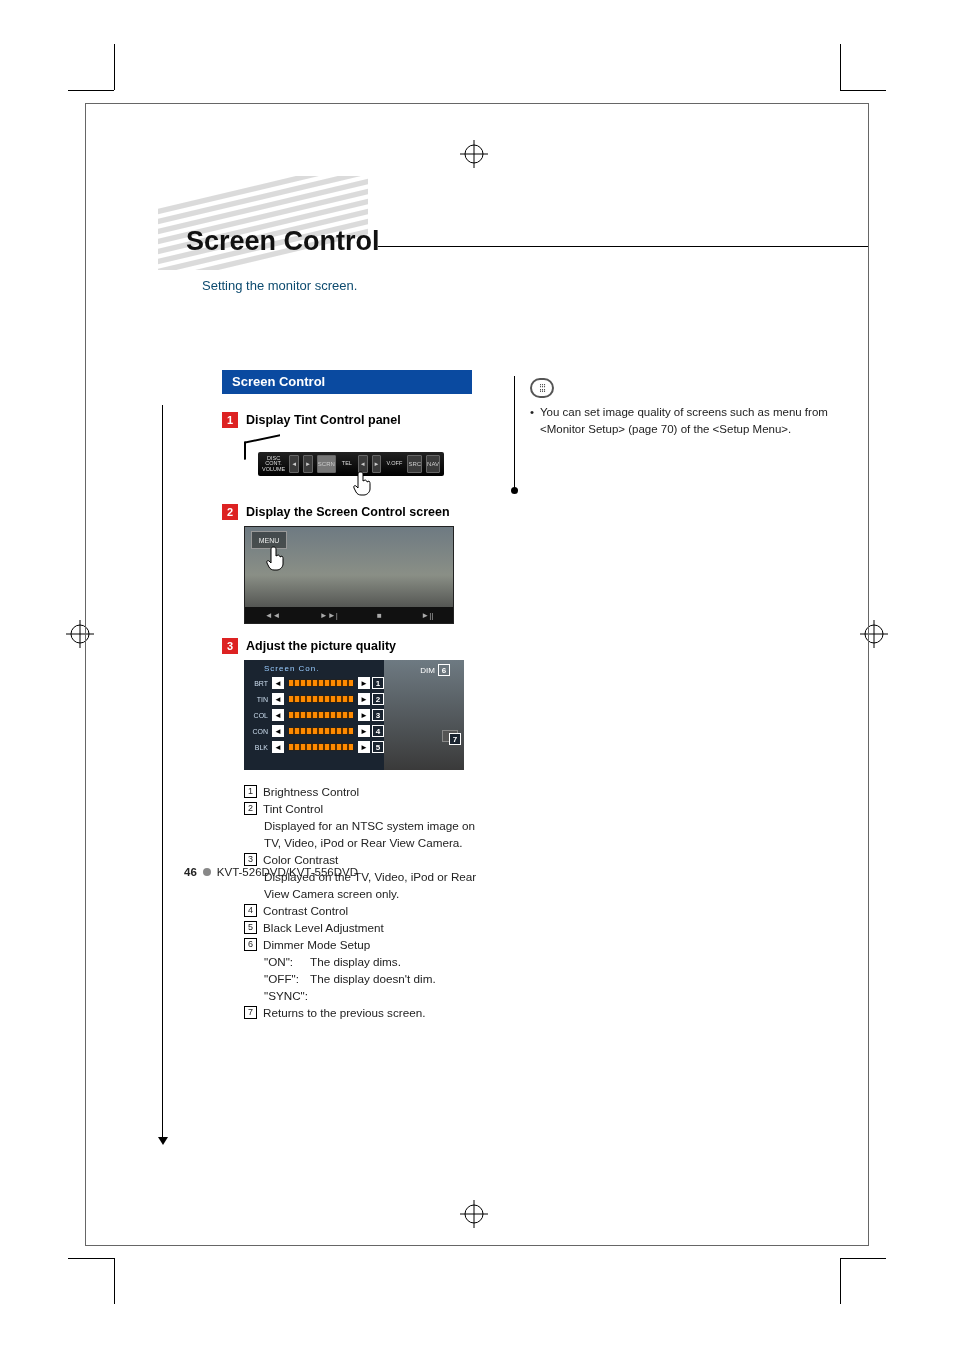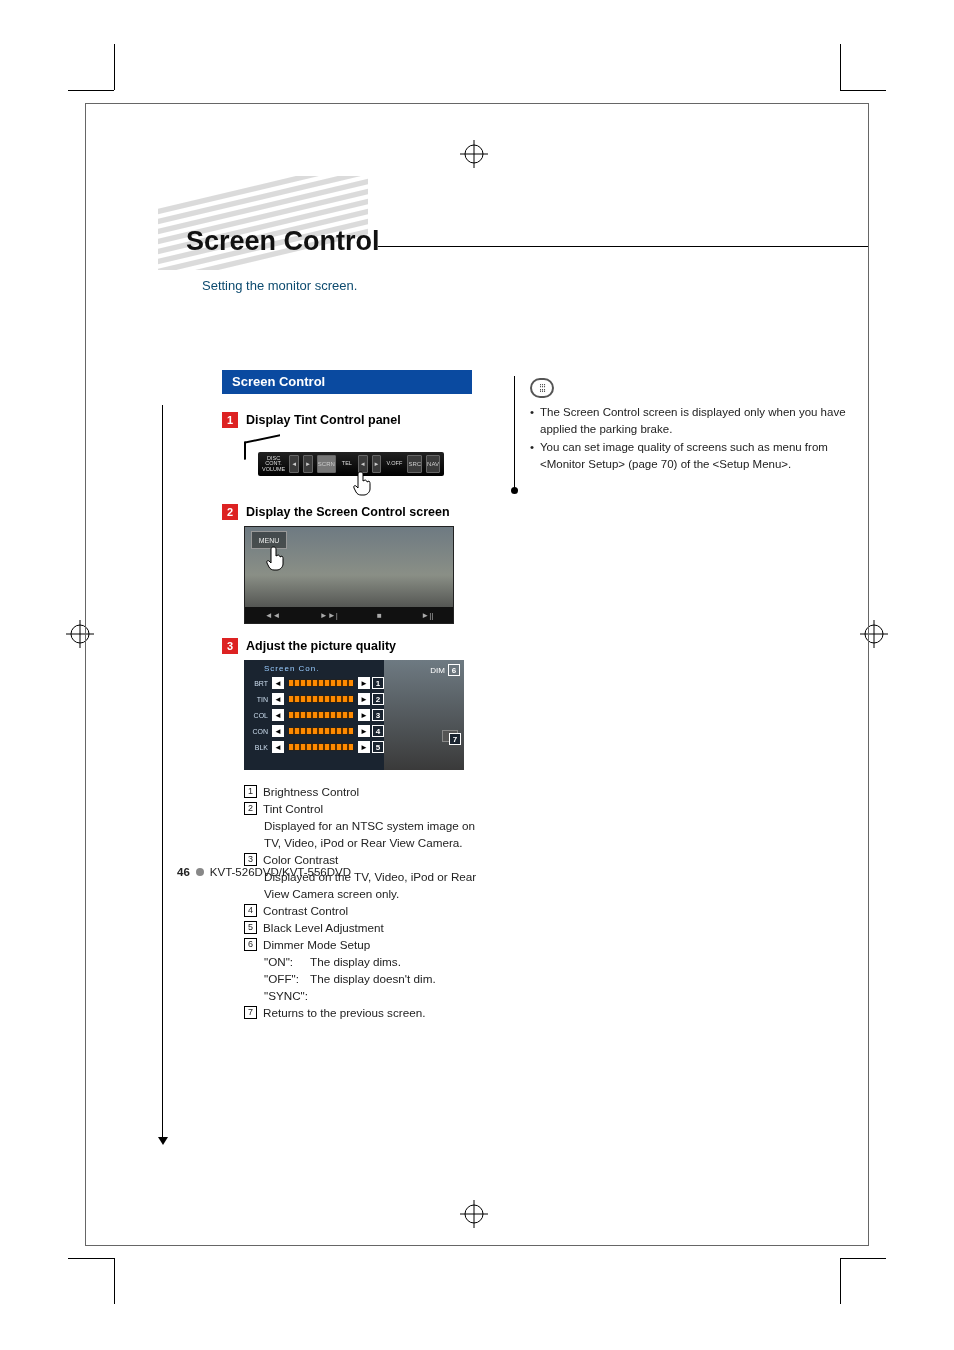--- a/index.html
+++ b/index.html
@@ -59,21 +59,21 @@
   
   .scr3 { position:relative; width:220px; height:110px; background:#1a2430; }
   .scr3 .left { position:absolute; left:0; top:0; bottom:0; width:140px; }
   .scr3 .right { position:absolute; right:0; top:0; bottom:0; width:80px; background:linear-gradient(180deg,#6e7a82,#3a3a3a); }
   .scr3 .hdr { color:#9cf; font-size:8px; padding:4px 0 2px 20px; letter-spacing:1px; }
   .scr3 .row { display:flex; align-items:center; height:16px; padding-left:4px; }
   .scr3 .row .tag { width:22px; font-size:7px; color:#cde; text-align:right; padding-right:2px;}
   .scr3 .row .ab { width:12px; height:12px; background:#fff; color:#000; font-size:8px; font-weight:700; display:flex; align-items:center; justify-content:center; margin:0 2px; }
   .scr3 .row .slider { flex:1; height:8px; margin:0 2px; background:repeating-linear-gradient(90deg,#ff8a00 0 4px,#5a3000 4px 6px); border:1px solid #222; }
   .scr3 .row .cb { width:12px; height:12px; border:1px solid #fff; color:#fff; font-size:8px; font-weight:700; display:flex; align-items:center; justify-content:center; }
-  .scr3 .dim { position:absolute; right:4px; top:4px; color:#fff; font-size:8px; display:flex; align-items:center; gap:3px;}
+  .scr3 .dim { position:absolute; right:14px; top:4px; color:#fff; font-size:8px; display:flex; align-items:center; gap:3px;}
   .scr3 .dim .cb { width:12px; height:12px; border:1px solid #fff; display:flex; align-items:center; justify-content:center; font-size:8px; font-weight:700; }
   .scr3 .ret { position:absolute; right:6px; bottom:28px; width:16px; height:12px; background:#555; border:1px solid #888; }
   .scr3 .ret .cb { position:absolute; right:-4px; bottom:-4px; width:12px; height:12px; border:1px solid #fff; background:#1a2430; color:#fff; font-size:8px; font-weight:700; display:flex; align-items:center; justify-content:center;}
 
   
   .defs { margin:8px 0 0 22px; font-size:11.7px; line-height:1.45; color:#222; width:240px;}
   .defs .it { display:flex; gap:6px; }
   .defs .it .n { width:13px; height:13px; border:1px solid #000; font-size:9px; display:flex; align-items:center; justify-content:center; flex:0 0 13px; margin-top:1px;}
   .defs .sub { margin-left:20px; }
   .defs .modes { margin-left:20px; }
@@ -83,21 +83,21 @@
   
   .noteicon { display:inline-flex; width:24px; height:20px; border:2px solid #555; border-radius:12px; align-items:center; justify-content:center; margin-bottom:6px;}
   .noteicon span { font-size:11px; color:#555; letter-spacing:-1px;}
   .notes { font-size:11.5px; line-height:1.45; color:#222; }
   .notes li { list-style:none; position:relative; padding-left:10px; margin-bottom:2px;}
   .notes li::before { content:"•"; position:absolute; left:0; top:0; }
   .col-rule { position:absolute; left:514px; top:376px; width:1px; height:115px; background:#000; }
   .col-dot { position:absolute; left:511px; top:487px; width:7px; height:7px; background:#000; border-radius:50%; }
 
   
-  .footer { position:absolute; left:177px; bottom:114px; font-size:11.5px; display:flex; align-items:center; gap:6px;}
+  .footer { position:absolute; left:184px; bottom:114px; font-size:11.5px; display:flex; align-items:center; gap:6px;}
   .footer .pg { font-weight:700; }
   .footer .dot { width:8px; height:8px; background:#888; border-radius:50%; }
 
   .hand svg { width:22px; height:26px; display:block; }
 
   .arrowL { position:absolute; left:160px; top:405px; width:6px; height:740px; }
   .arrowL::before { content:""; position:absolute; left:2px; top:0; bottom:8px; width:1px; background:#000;}
   .arrowL::after { content:""; position:absolute; left:-2px; bottom:0; width:0; height:0; border-left:5px solid transparent; border-right:5px solid transparent; border-top:8px solid #000;}
 </style>
 </head>
@@ -333,21 +333,20 @@
       </div>
 </div>
 
 <div class="col-rule"></div>
 <div class="col-dot"></div>
 <div class="colR">
   <div class="noteicon">
         <span>⁞⁞⁞</span>
       </div>
   <ul class="notes" id="notes">
-        <li>The Screen Control screen is displayed only when you have applied the parking brake.</li>
         <li>You can set image quality of screens such as menu from &lt;Monitor Setup&gt; (page 70) of the &lt;Setup Menu&gt;.</li>
       </ul>
 </div>
 
 <div class="footer">
   <span class="pg">46</span>
   <span class="dot"></span>
   <span>KVT-526DVD/KVT-556DVD</span>
 </div>
 

